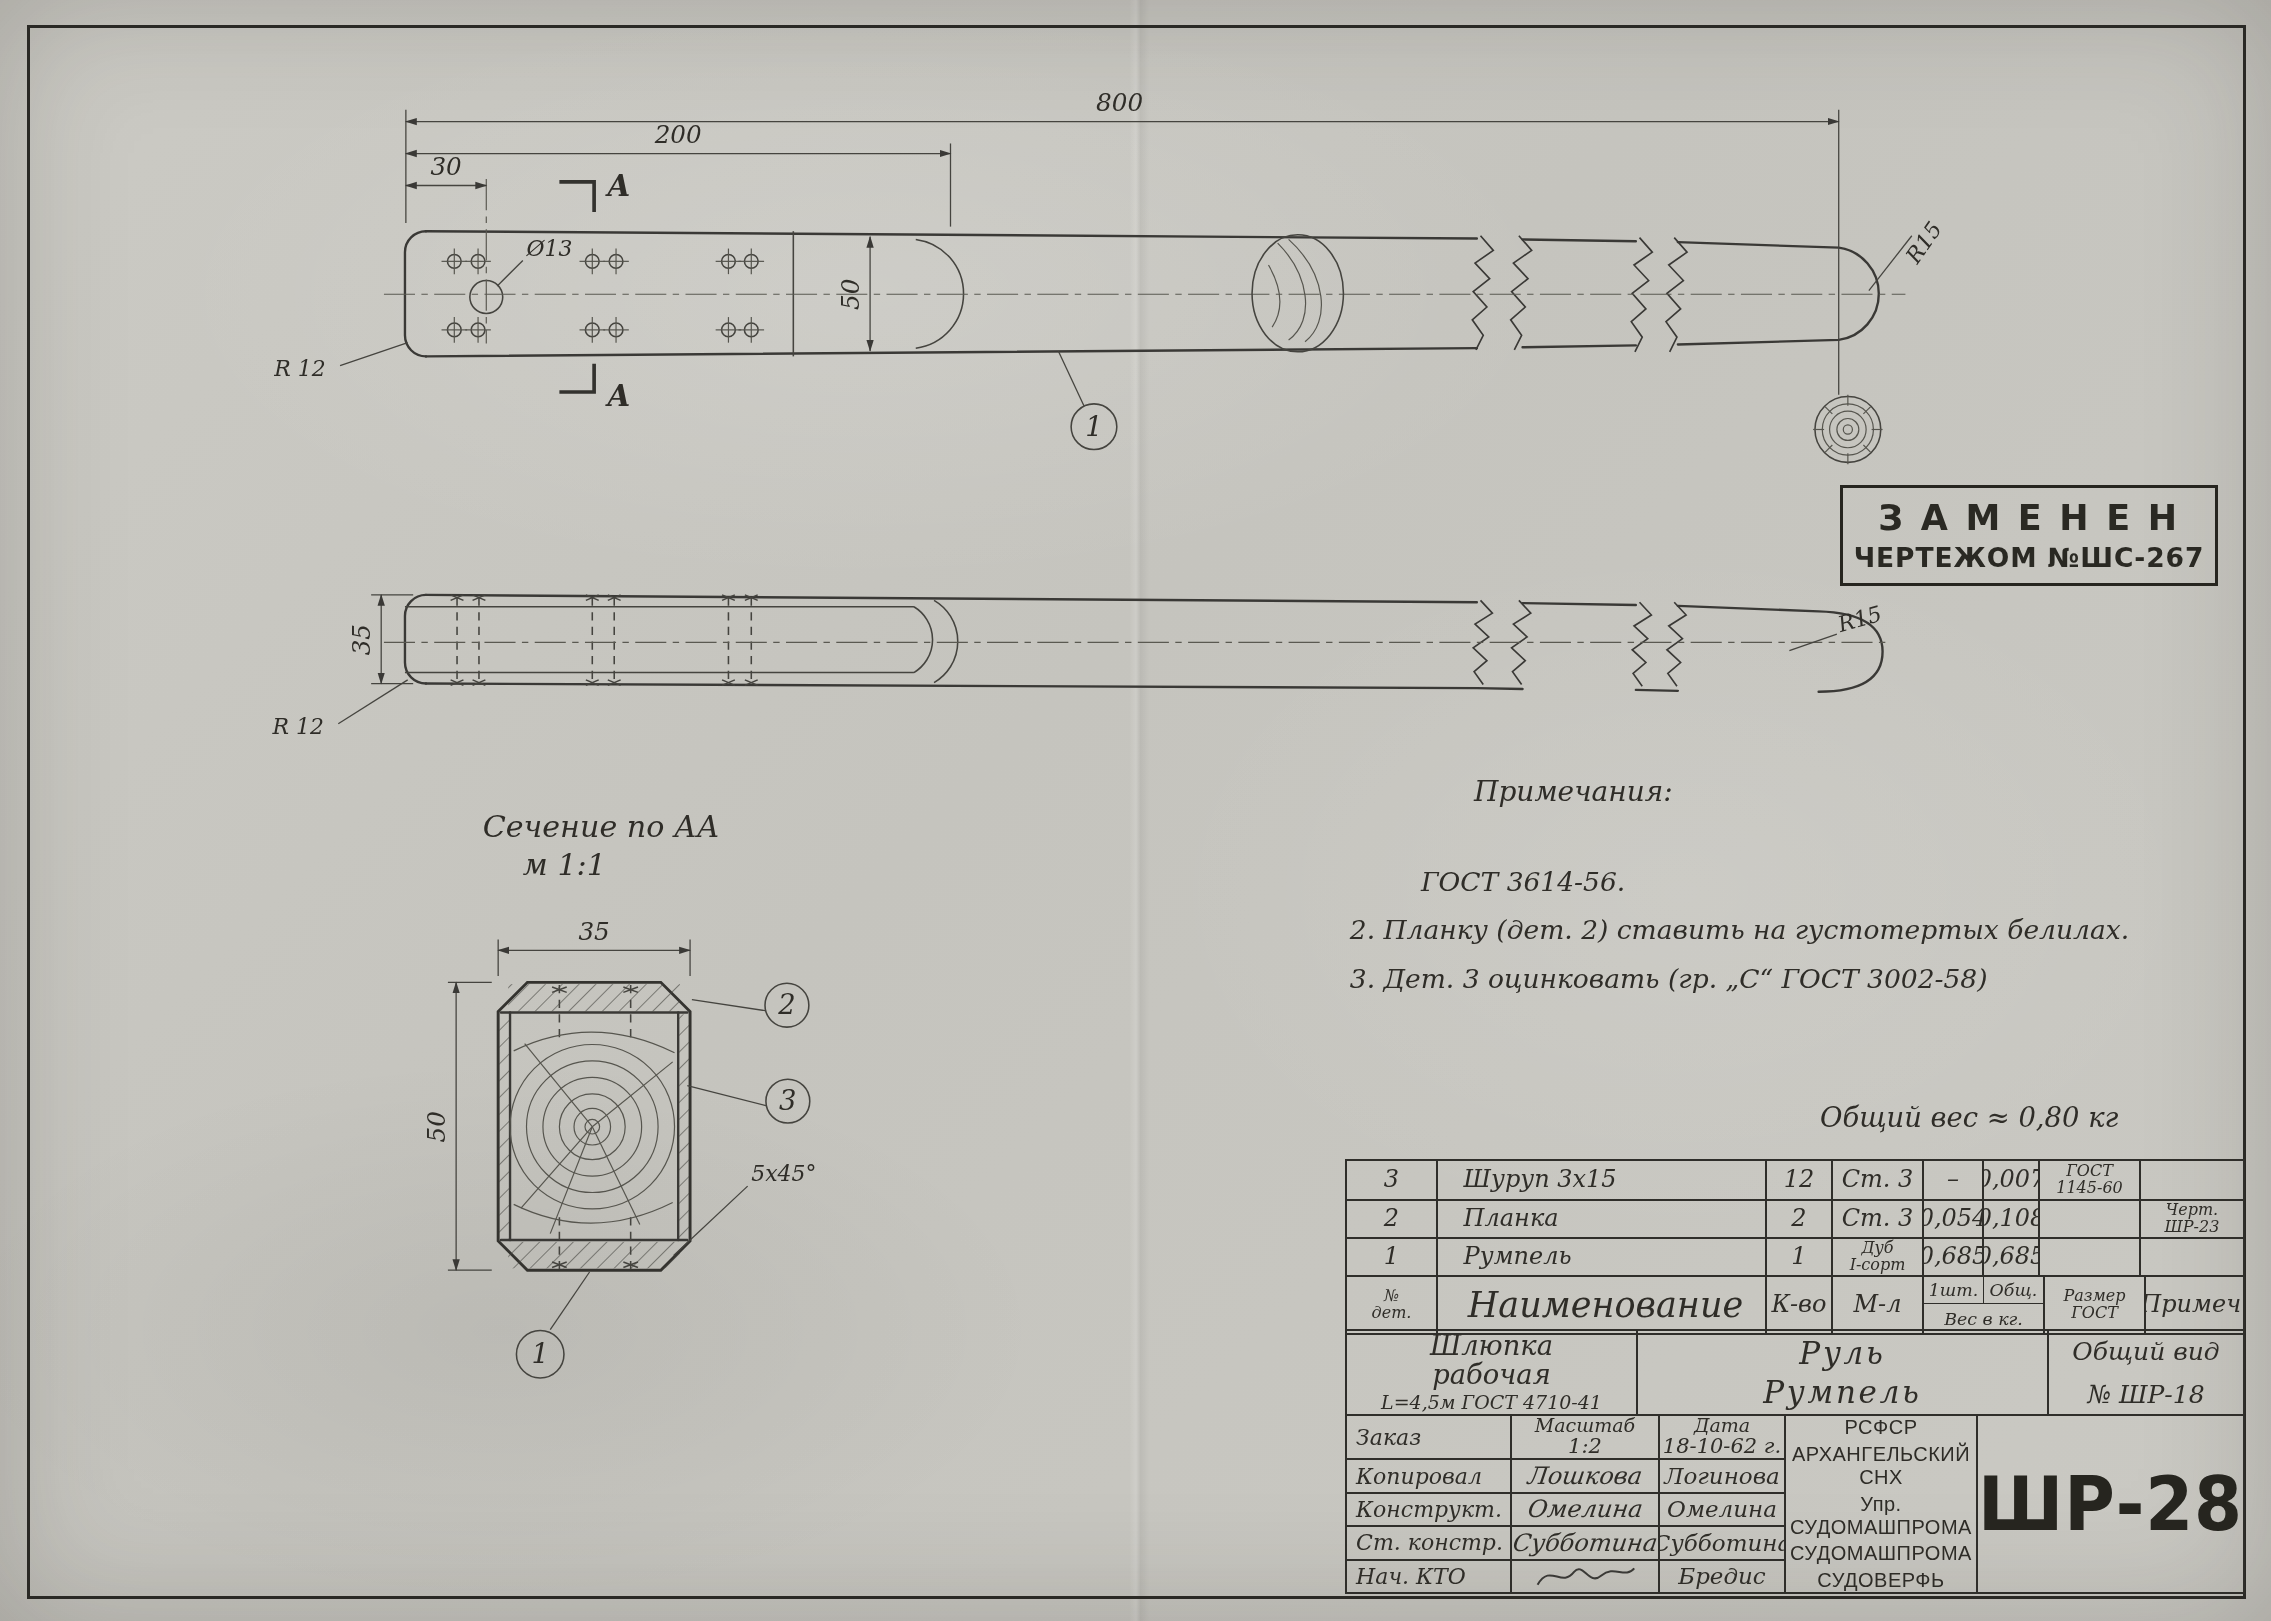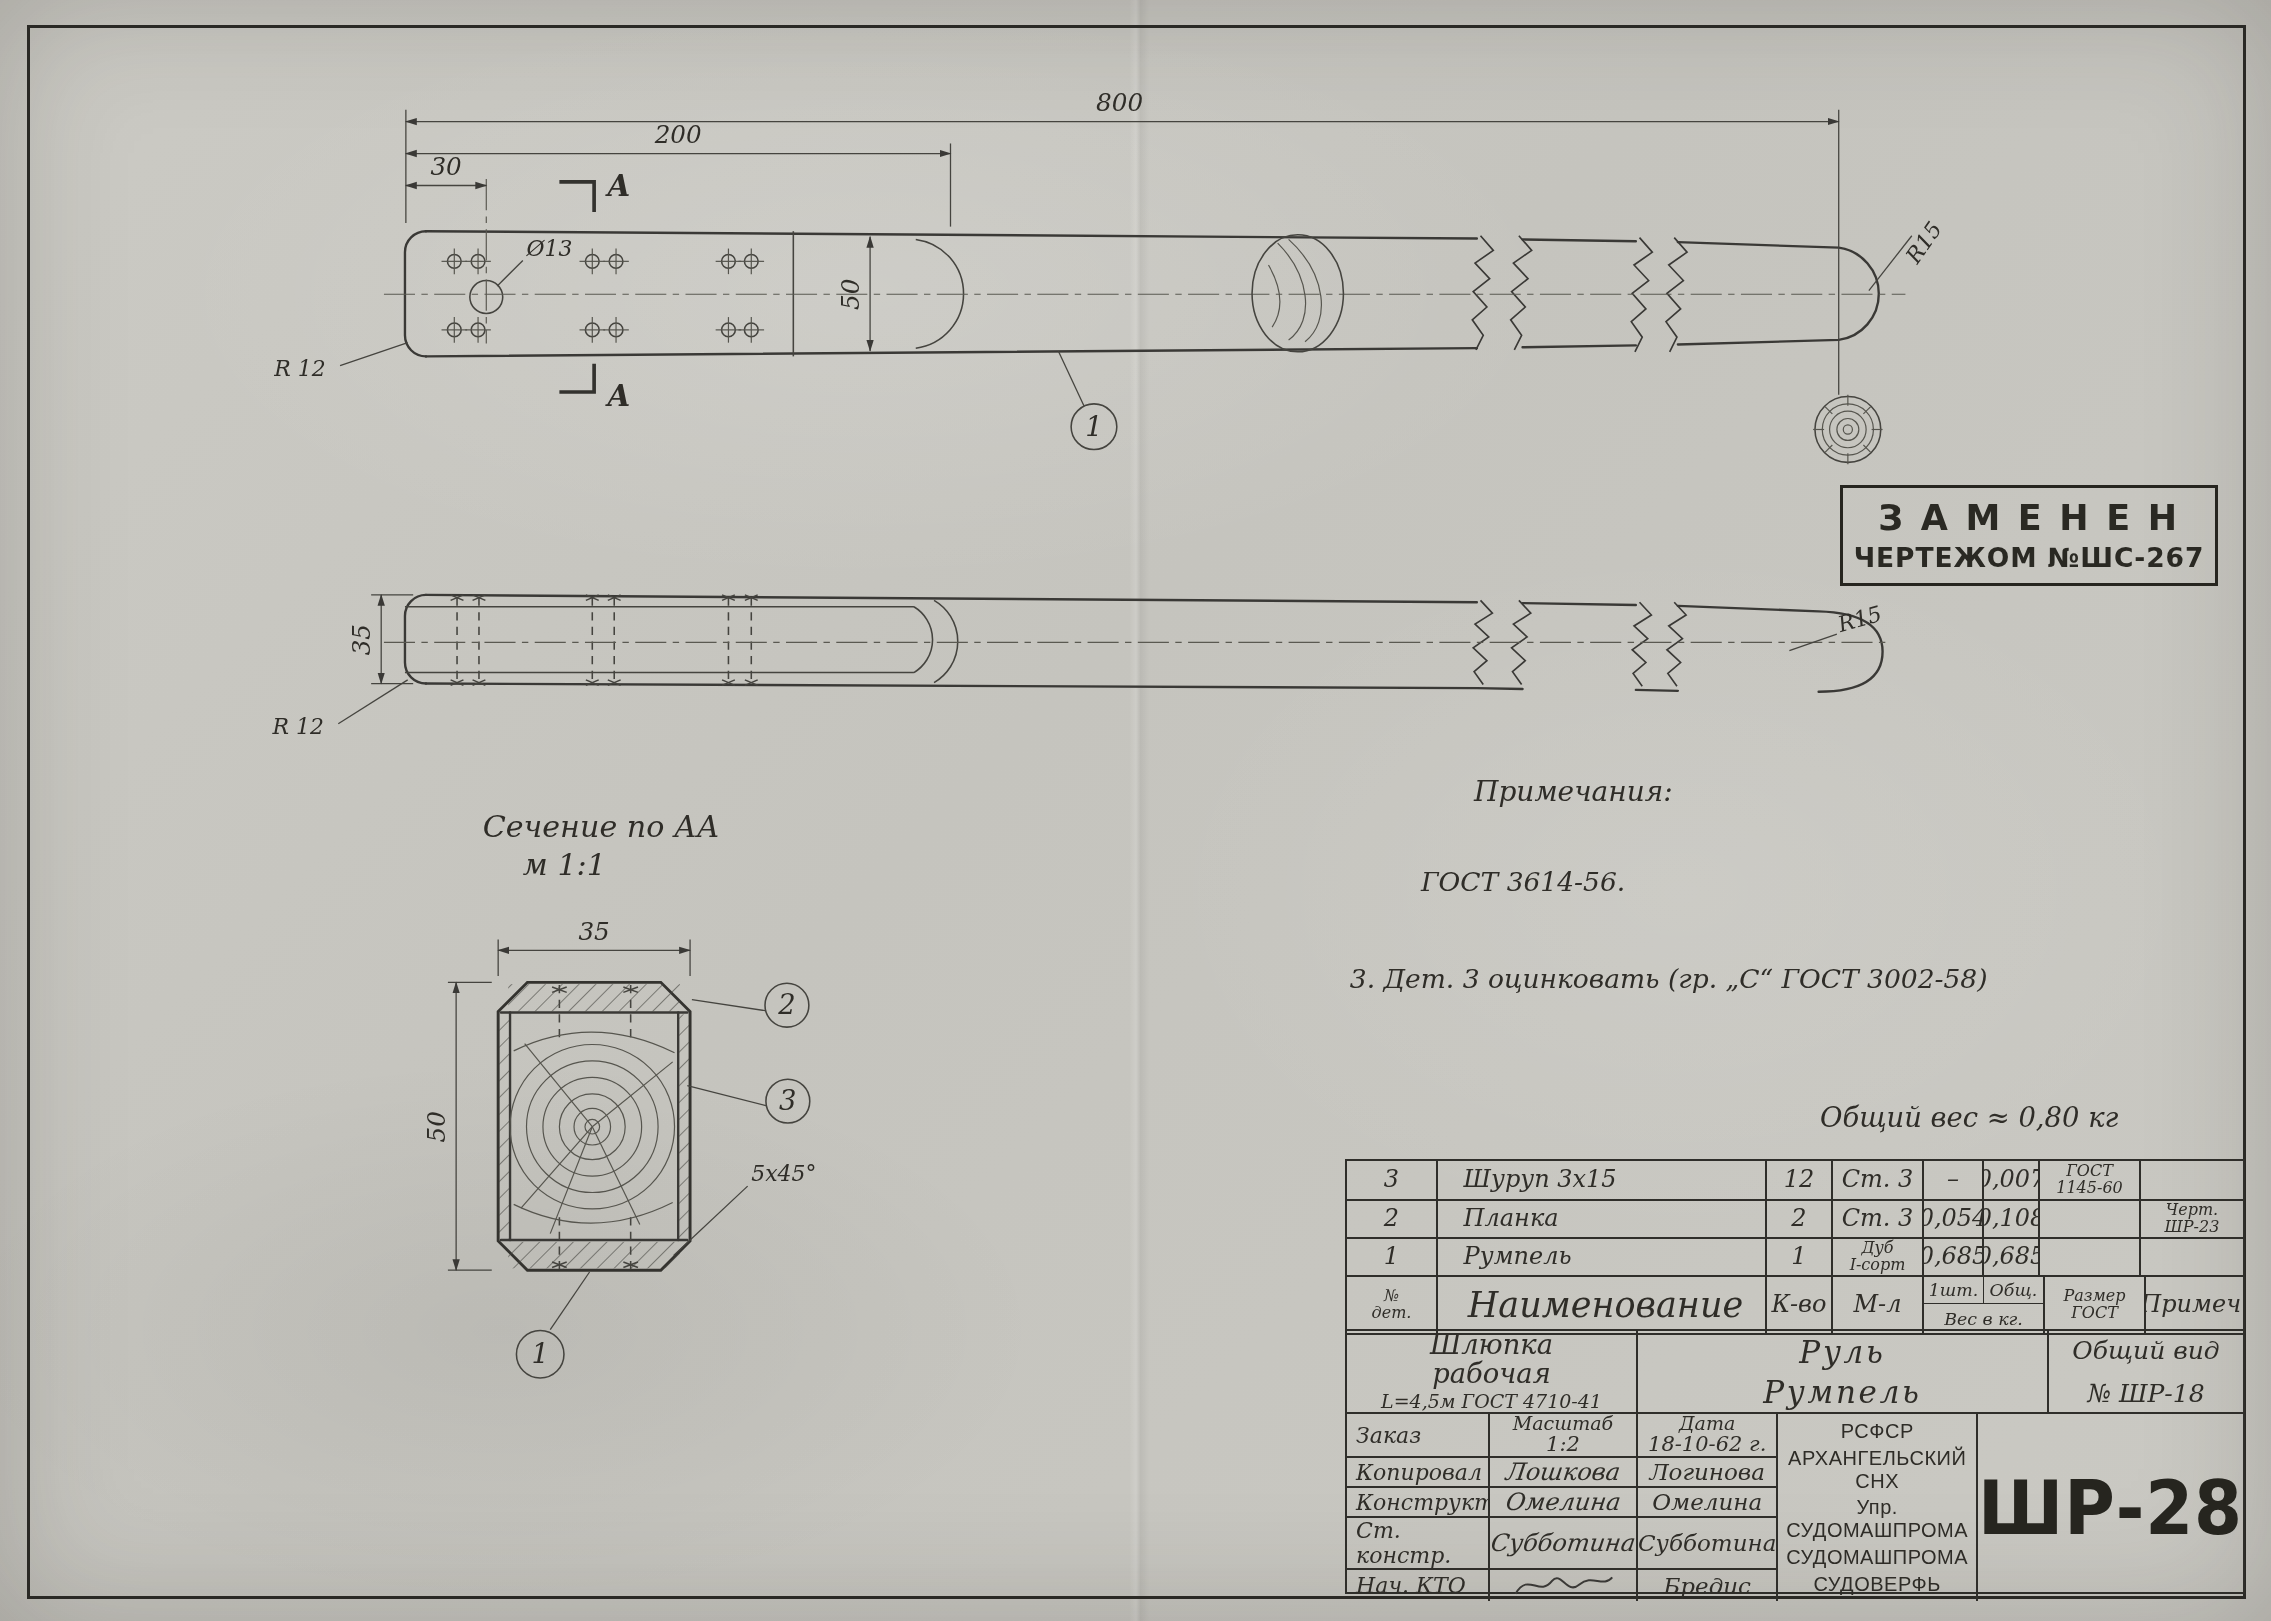--- a/index.html
+++ b/index.html
@@ -77,21 +77,21 @@
   .tb-part{width:411px;border-right:2.7px solid #2f2e2a;display:flex;flex-direction:column;align-items:center;justify-content:center;gap:3.7px}
   .part1{font:italic 31px "DejaVu Serif",serif;letter-spacing:2.7px}
   .tb-view{flex:1;display:flex;flex-direction:column;align-items:center;justify-content:center;gap:14px}
   .view1{font:italic 25px "DejaVu Serif",serif}
   .tb-bot{display:flex;flex:1}
   .tb-left{width:439px;border-right:2.7px solid #2f2e2a;display:flex;flex-direction:column}
   .tg-row{display:flex;flex:1;border-bottom:2.3px solid #2f2e2a}
   .tg-row.r0{flex:0 0 44px}
   .tg-row:last-child{border-bottom:none}
   .tg{display:flex;align-items:center;justify-content:center;overflow:hidden}
-  .tg.c1{width:143px;border-right:2.3px solid #2f2e2a;justify-content:flex-start;padding-left:9.1px;font:italic 22px "DejaVu Serif",serif}
+  .tg.c1{width:165px;border-right:2.3px solid #2f2e2a;justify-content:flex-start;padding-left:9.1px;font:italic 22px "DejaVu Serif",serif}
   .tg.c2{width:148px;border-right:2.3px solid #2f2e2a;flex-direction:column}
   .tg.c3{flex:1;flex-direction:column}
   .sigtx{font:italic 24px "DejaVu Serif",serif;transform:skewX(-8deg)}
   .nmtx{font:italic 23px "DejaVu Serif",serif}
   .sm{font:italic 19px "DejaVu Serif",serif;line-height:1}
   .smv{font:italic 21px "DejaVu Serif",serif;line-height:1.1}
   .tb-org{width:240px;border-right:2.7px solid #2f2e2a;display:flex;flex-direction:column;align-items:center;justify-content:center;gap:3.7px;text-align:center}
   .org-l{font:20px "Liberation Sans",sans-serif;letter-spacing:0.5px;color:#2e2c27}
   .tb-num{flex:1;display:flex;align-items:center;justify-content:center}
   .num-text{font:bold 69px "DejaVu Sans",sans-serif;letter-spacing:0.9px;transform:scaleY(1.08);color:#26251f}
@@ -296,20 +296,21 @@
   </svg>
 
   <div class="stamp">
     <div class="stamp-l1">З А М Е Н Е Н</div>
     <div class="stamp-l2">ЧЕРТЕЖОМ  №ШС-267</div>
   </div>
 
   <div class="notes">
     <div class="notes-title">Примечания:</div>
     <div class="n1b">ГОСТ  3614-56.</div>
+    <div class="n2">2.  Планку (дет. 2)  ставить на густотертых белилах.</div>
     <div class="n3">3.  Дет. 3  оцинковать  (гр. „С“  ГОСТ 3002-58)</div>
   </div>
 
   <div class="weight">Общий вес ≈ 0,80 кг</div>
 
   <div class="ptable">
     <div class="prow">
       <div class="pc c-num">3</div>
       <div class="pc c-name">Шуруп  3х15</div>
       <div class="pc c-qty">12</div>

